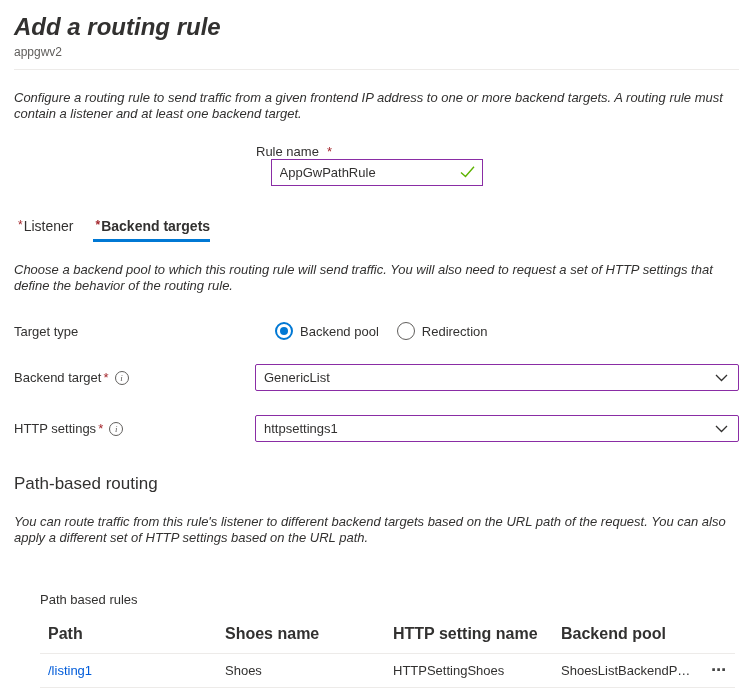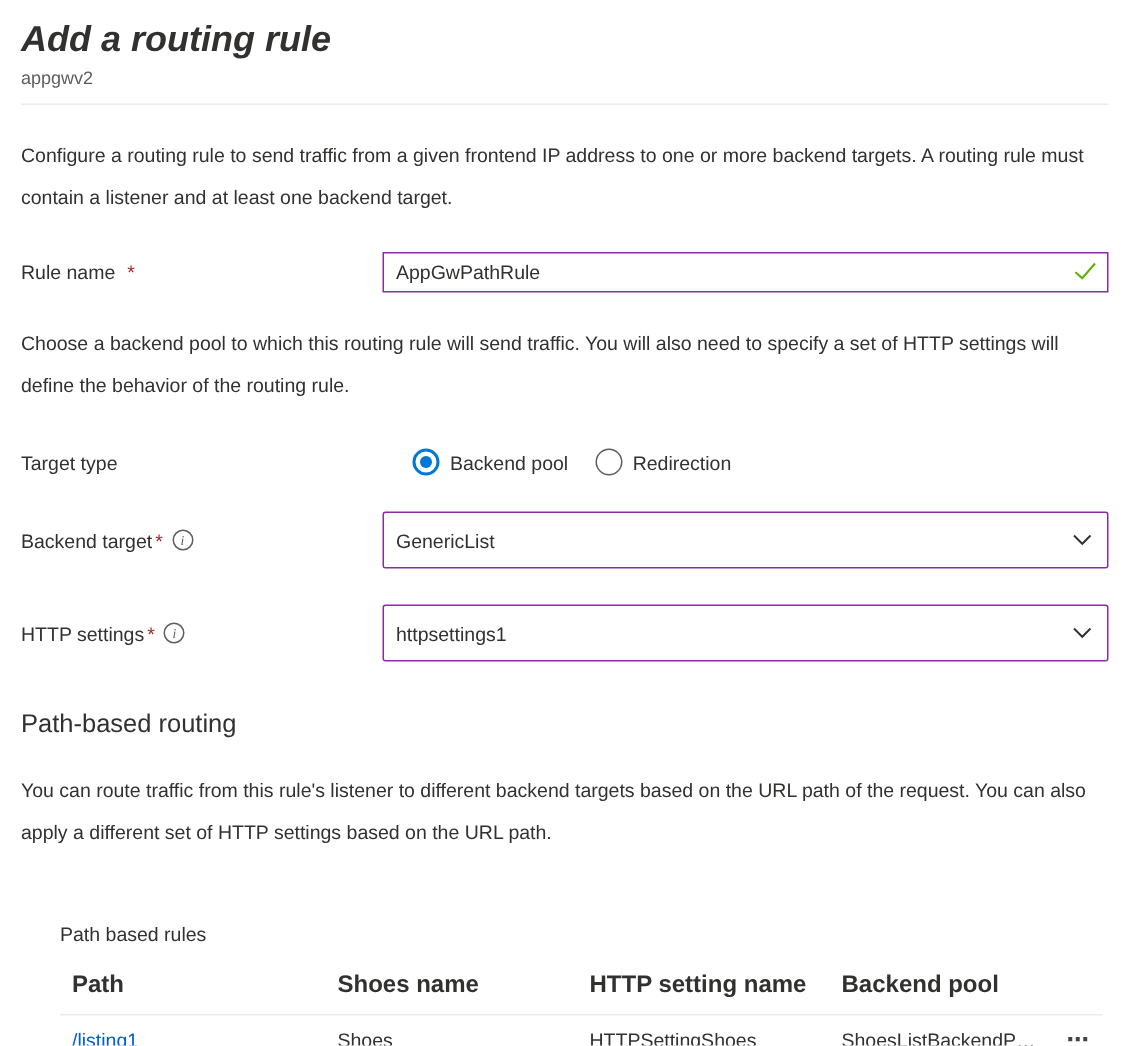--- a/index.html
+++ b/index.html
@@ -19,34 +19,34 @@
     font-family:"Liberation Sans","DejaVu Sans",sans-serif;
     font-size:13px;color:var(--text);
   }
   .container{padding:12px 14px 0 14px;}
 
   
   .page-title{font-size:24px;font-weight:600;margin:0;line-height:30px;color:var(--text);font-style:italic;}
   .page-subtitle{font-size:12px;color:var(--text-secondary);margin-top:3px;}
   .header-divider{border:0;border-top:1px solid var(--divider);margin:10px 0 0 0;}
 
-  p.desc{line-height:28px;margin:20px 0 0 0;max-width:725px;color:var(--text);}
+  p.desc{line-height:16px;margin:20px 0 0 0;max-width:725px;color:var(--text);font-style:italic;}
 
   
   .form-row{display:flex;align-items:center;}
   .label-col{width:241px;flex:none;display:flex;align-items:center;gap:6px;}
   .req{color:var(--required-red);margin-left:2px;}
   .info-icon{
     width:14px;height:14px;border:1px solid var(--text-secondary);border-radius:50%;
     color:var(--text-secondary);font-size:9px;line-height:12px;text-align:center;
     font-family:"Liberation Serif",serif;font-style:italic;flex:none;display:inline-block;
   }
   .control-col{flex:1;position:relative;}
 
-  .rule-name-row{margin-top:22px;}
+  .rule-name-row{margin-top:22px;flex-direction:column;}
   .text-input{
     width:100%;height:27px;border:1px solid var(--dirty-purple);border-radius:0;
     padding:0 26px 0 8px;font-family:inherit;font-size:13px;color:var(--text);outline:none;
   }
   .valid-check{position:absolute;right:8px;top:7px;color:var(--valid-green);}
 
   
   .tabs{display:flex;gap:16px;margin-top:30px;}
   .tab{padding:2px 2px 8px 2px;cursor:pointer;font-size:14px;color:var(--text);background:none;border:none;font-family:inherit;position:relative;}
   .tab .req{font-size:12px;vertical-align:top;margin-right:1px;}
@@ -61,21 +61,21 @@
   .radio-option{display:flex;align-items:center;gap:7px;cursor:pointer;}
   .radio-circle{width:18px;height:18px;border-radius:50%;border:1px solid var(--text-secondary);flex:none;position:relative;background:#fff;}
   .radio-option.selected .radio-circle{border:2px solid var(--accent-blue);}
   .radio-option.selected .radio-circle::after{
     content:"";position:absolute;left:3px;top:3px;width:8px;height:8px;border-radius:50%;background:var(--accent-blue);
   }
 
   
   .dropdown-row{margin-top:24px;}
   .dropdown{
-    height:38px;border:1px solid var(--dirty-purple);border-radius:2px;background:#fff;
+    height:27px;border:1px solid var(--dirty-purple);border-radius:2px;background:#fff;
     display:flex;align-items:center;justify-content:space-between;padding:0 10px 0 8px;cursor:pointer;
   }
   .chevron-down{color:var(--text);display:flex;align-items:center;}
 
   
   .section-heading{font-size:17px;font-weight:400;margin:32px 0 0 0;color:var(--text);}
   p.desc.tight{}
 
   
   .table-label{margin:46px 0 0 26px;color:var(--text);}
@@ -121,22 +121,26 @@
     <div class="control-col">
       <input class="text-input" type="text" value="AppGwPathRule" style="">
       <span class="valid-check">
         <svg width="15" height="12" viewBox="0 0 15 12">
             <path d="M1 6.5l4.5 4L14 .7" stroke="currentColor" stroke-width="1.4" fill="none"></path>
           </svg>
       </span>
     </div>
   </div>
 
-
-  <p class="desc">Choose a backend pool to which this routing rule will send traffic. You will also need to specify a set of HTTP settings will define the behavior of the routing rule.</p>
+  <div class="tabs">
+    <button class="tab"><span class="req">*</span><span>Listener</span></button>
+    <button class="tab active"><span class="req">*</span><span>Backend targets</span></button>
+  </div>
+
+  <p class="desc">Choose a backend pool to which this routing rule will send traffic. You will also need to request a set of HTTP settings that define the behavior of the routing rule.</p>
 
   <div class="form-row target-type-row">
     <div class="label-col">
       <span>Target type</span>
     </div>
     <div class="control-col">
       <div class="radio-group">
         <label class="radio-option selected">
           <span class="radio-circle"></span>
           <span>Backend pool</span>

